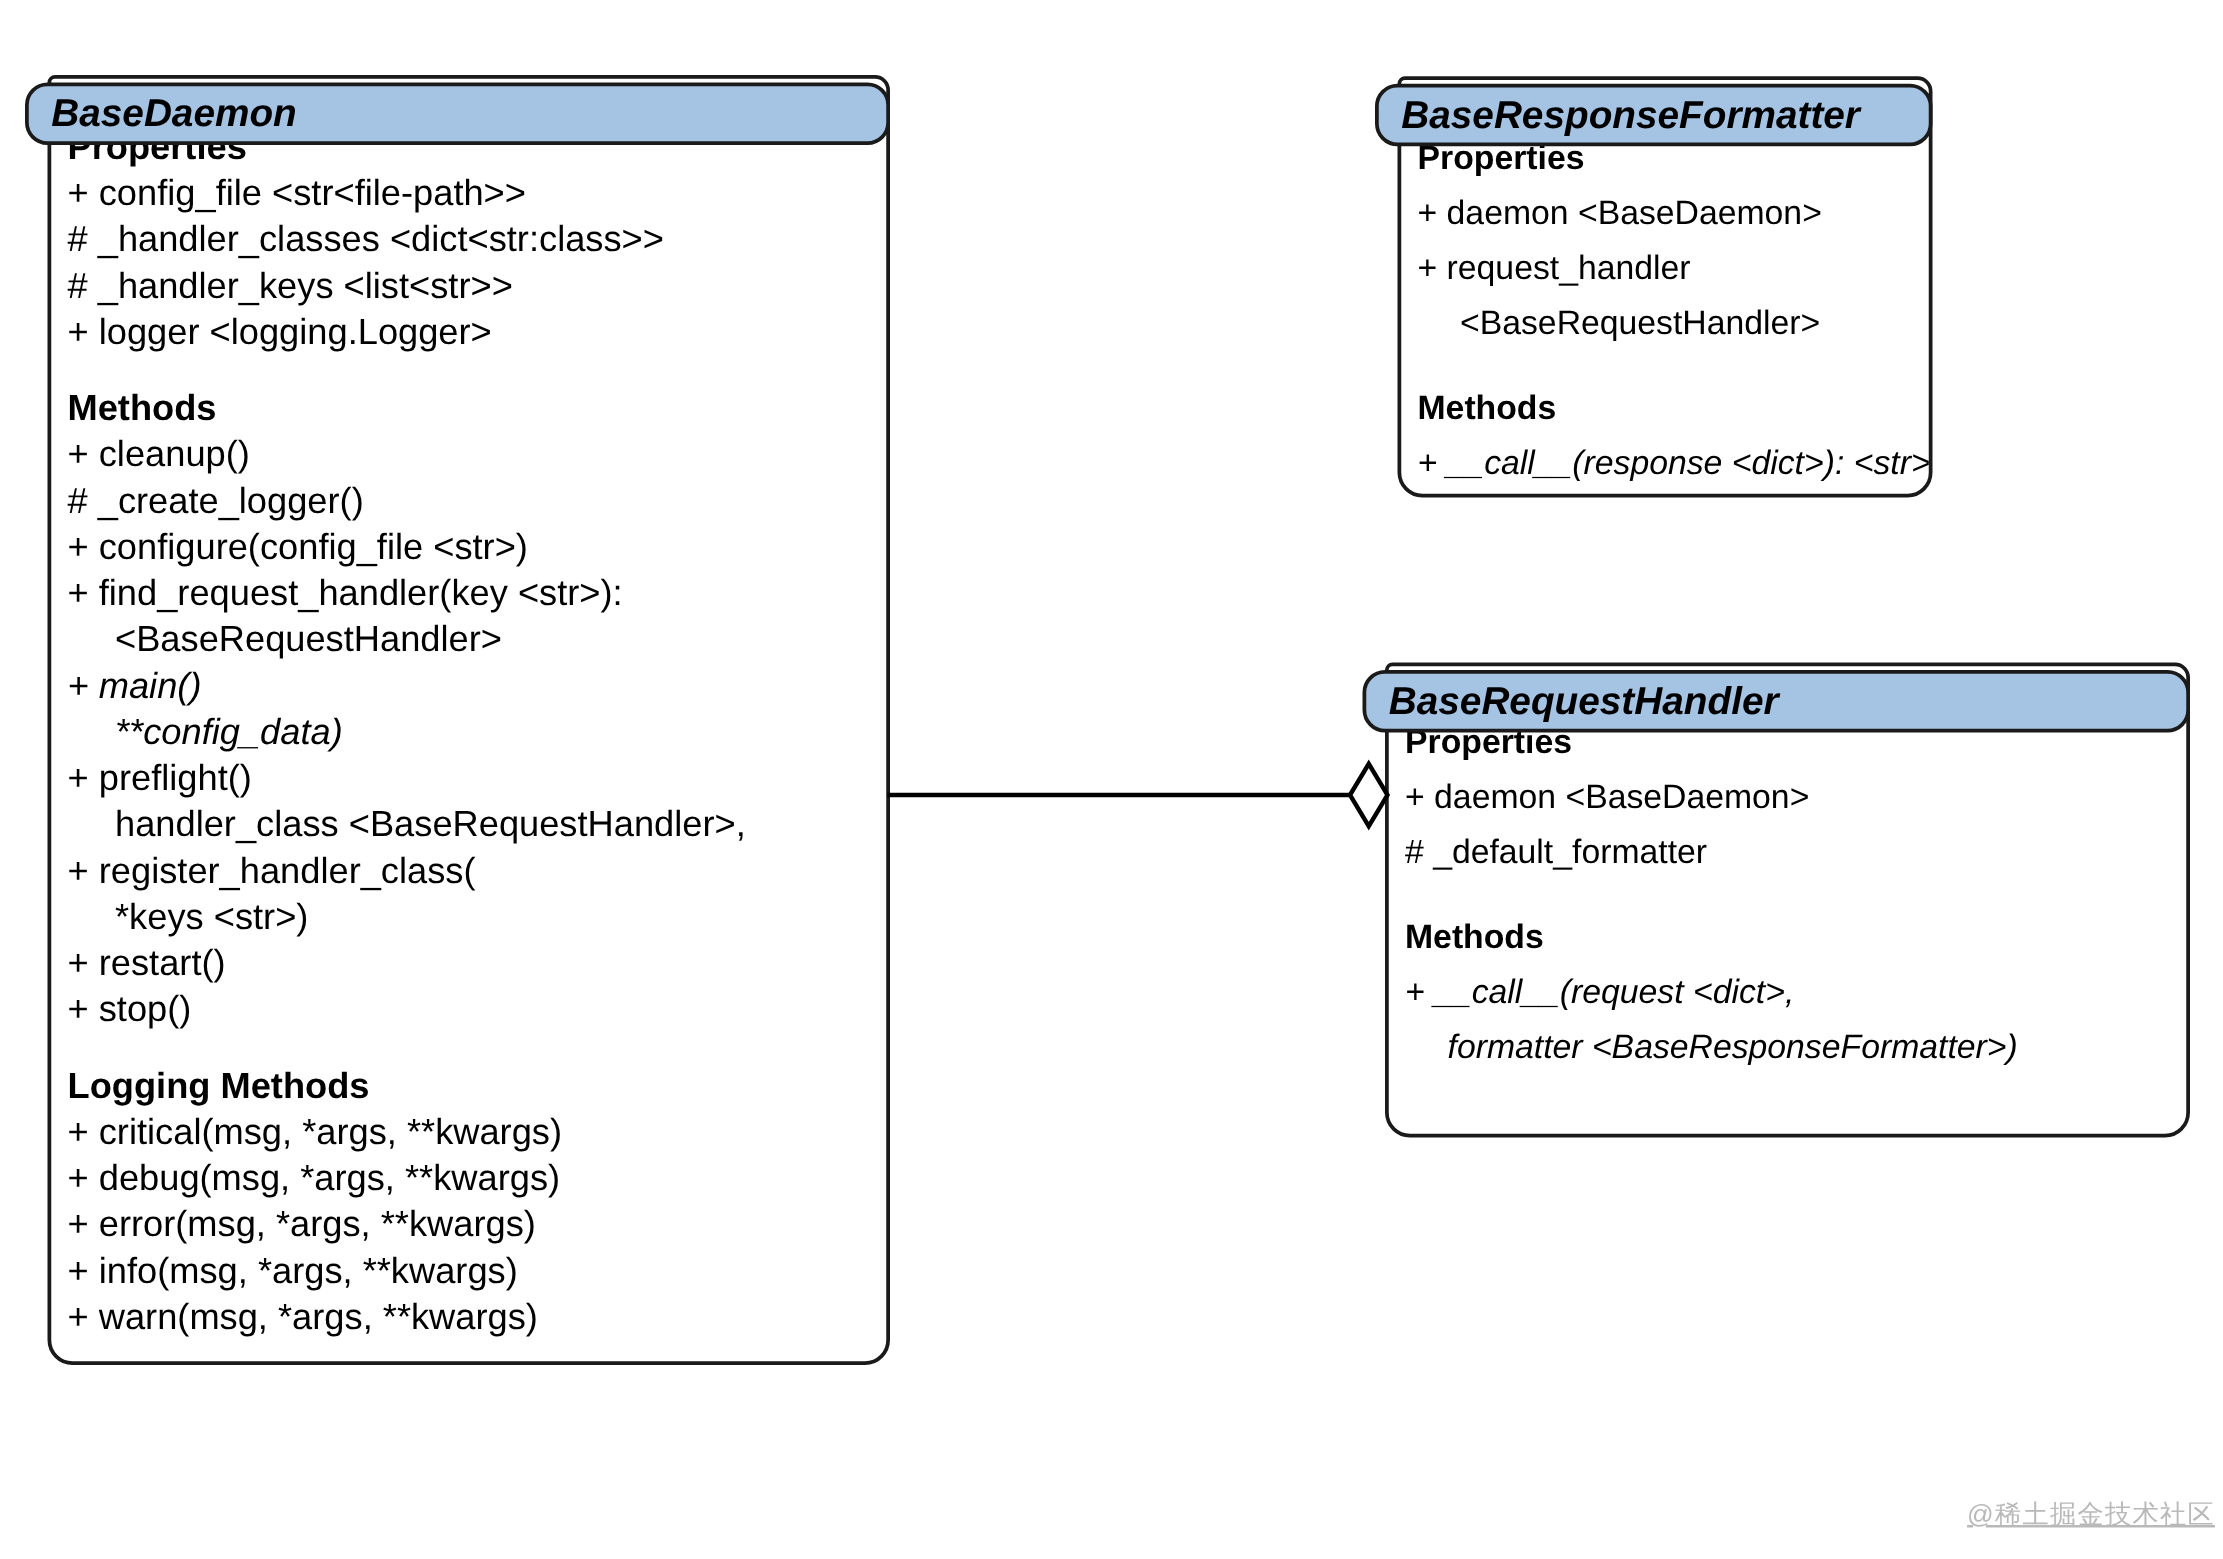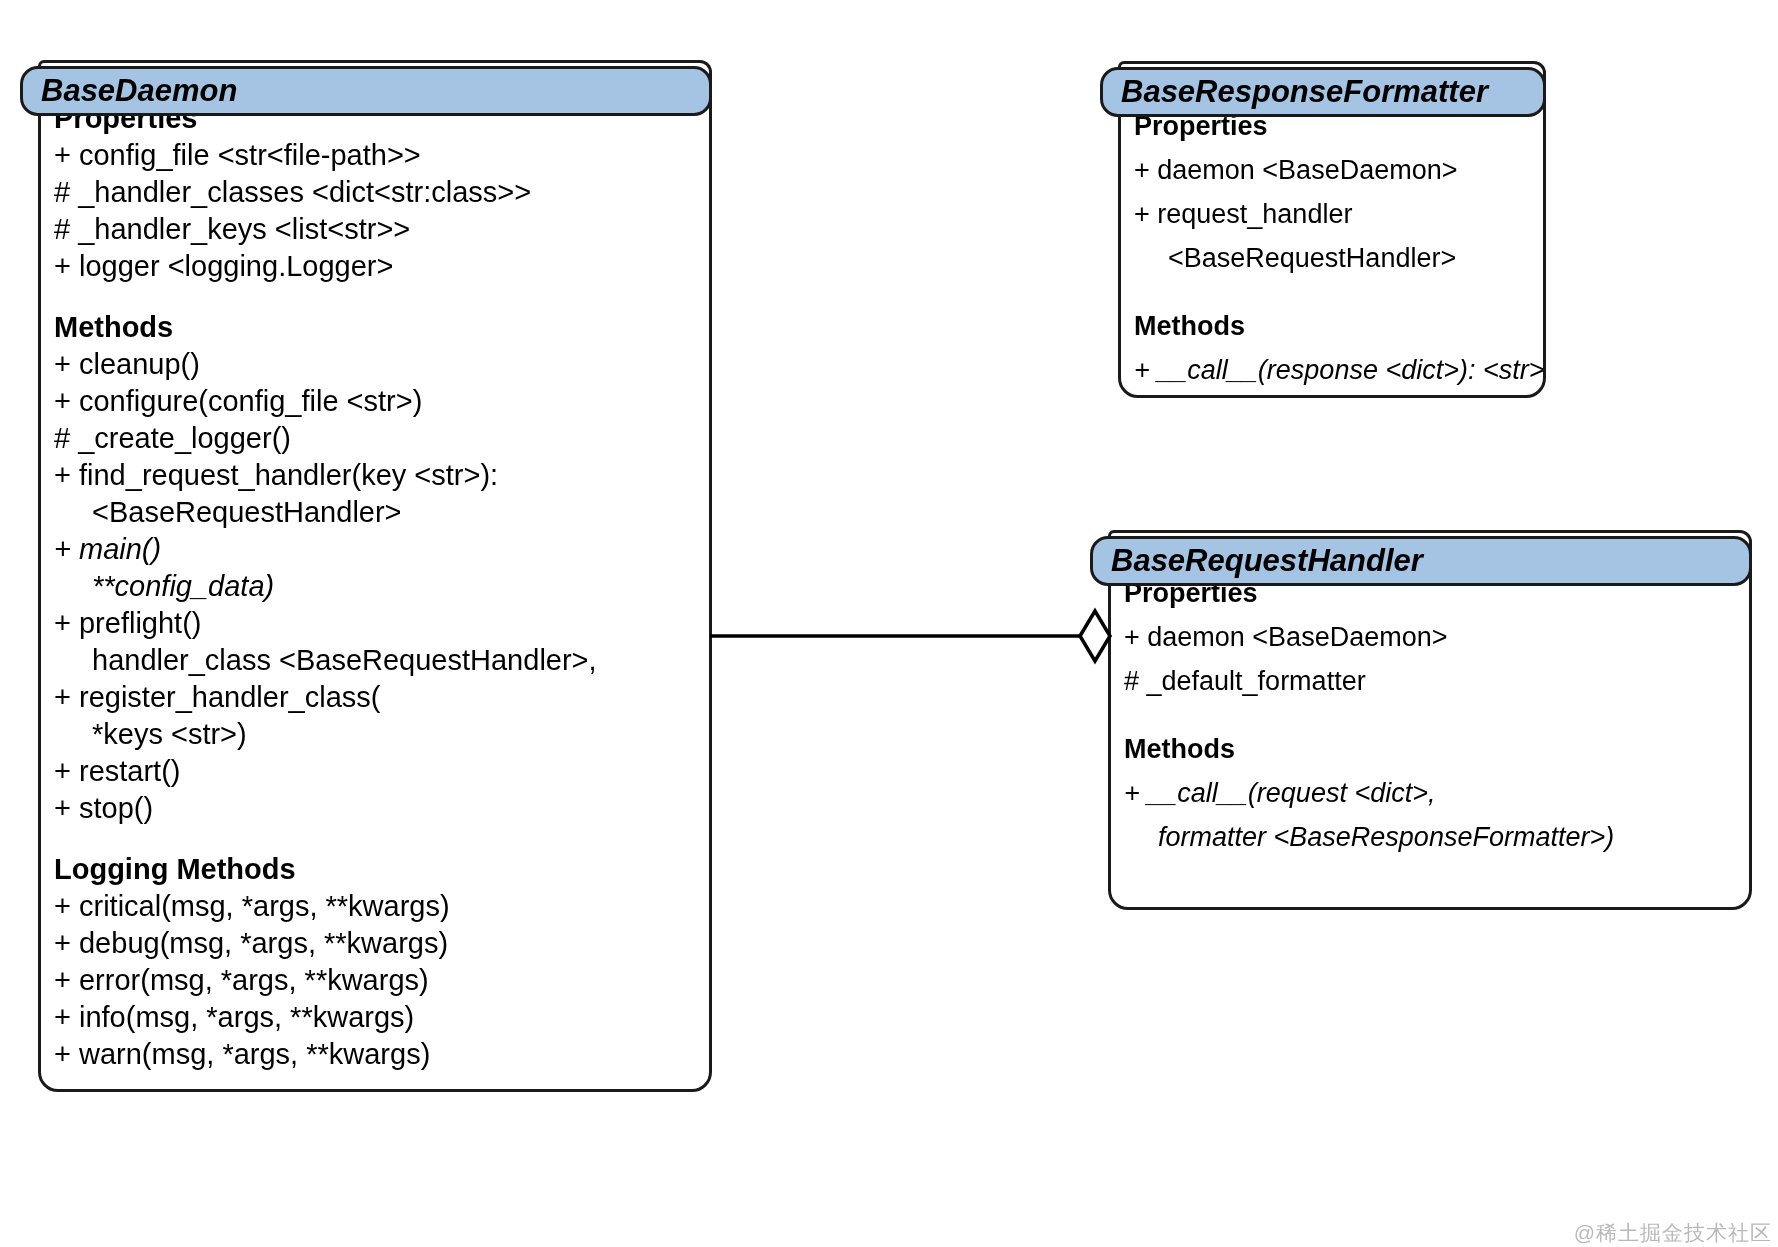--- a/index.html
+++ b/index.html
@@ -32,43 +32,43 @@
   #box-requesthandler .uml-body { padding:14px 6px 6px 13px; font-size:27px; line-height:44px; }
   #box-requesthandler .m.ind { padding-left:34px; }
 
   .m { white-space:pre; }
   .m.b { font-weight:bold;margin-top:24px; }
   .m.i { font-style:italic; }
 
   .connector { position:absolute; left:708px; top:596px; width:410px; height:84px; z-index:3; }
 
   .watermark {
-    position:absolute; right:6px; bottom:0; font-size:21px; color:#b9b9b9;
-    letter-spacing:1px; z-index:4;
+    position:absolute; right:6px; bottom:22px; font-size:21px; color:#b9b9b9;
+    letter-spacing:1px; z-index:4;text-decoration:underline;
   }
 </style>
 </head>
 <body>
 
 <div class="page">
 
   <section class="uml-class" id="box-basedaemon">
     <div class="uml-header">
       <span class="uml-title">BaseDaemon</span>
     </div>
     <div class="uml-body">
         <div class="m b">Properties</div>
         <div class="m">+ config_file &lt;str&lt;file-path&gt;&gt;</div>
         <div class="m"># _handler_classes &lt;dict&lt;str:class&gt;&gt;</div>
         <div class="m"># _handler_keys &lt;list&lt;str&gt;&gt;</div>
         <div class="m">+ logger &lt;logging.Logger&gt;</div>
         <div class="m b">Methods</div>
         <div class="m">+ cleanup()</div>
+        <div class="m"># _create_logger()</div>
         <div class="m">+ configure(config_file &lt;str&gt;)</div>
-        <div class="m"># _create_logger()</div>
         <div class="m">+ find_request_handler(key &lt;str&gt;):</div>
         <div class="m ind">&lt;BaseRequestHandler&gt;</div>
         <div class="m i">+ main()</div>
         <div class="m i ind">**config_data)</div>
         <div class="m">+ preflight()</div>
         <div class="m ind">handler_class &lt;BaseRequestHandler&gt;,</div>
         <div class="m">+ register_handler_class(</div>
         <div class="m ind">*keys &lt;str&gt;)</div>
         <div class="m">+ restart()</div>
         <div class="m">+ stop()</div>

